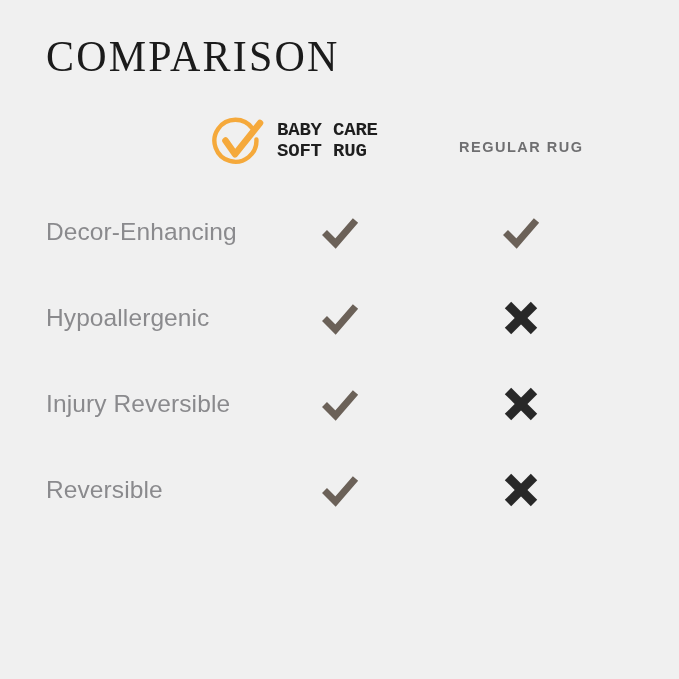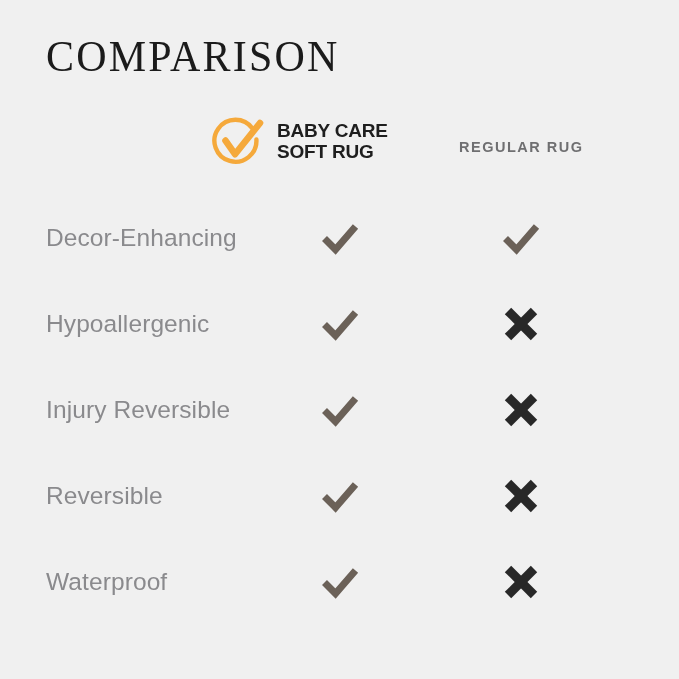--- a/index.html
+++ b/index.html
@@ -57,21 +57,21 @@
   }
 
   .brand-logo {
     width: 58px;
     height: 58px;
     flex: 0 0 auto;
     display: block;
   }
 
   .brand-name {
-    font-family: Liberation Sans, sans-serif;
+    font-family: Liberation Mono, monospace;
     font-size: 19px;
     font-weight: 700;
     color: #1e1e1e;
     line-height: 1.12;
     letter-spacing: -0.2px;
     white-space: nowrap;
   }
   .brand-name .l2 { display: block; }
 
   .regular-head {
@@ -83,21 +83,21 @@
     font-weight: 700;
     letter-spacing: 1.5px;
     color: #6f6f71;
     white-space: nowrap;
   }
 
   
   .rows {
     position: absolute;
     left: 0;
-    top: 212px;
+    top: 206px;
     width: 679px;
   }
 
   .row {
     position: relative;
     height: 86px;
   }
 
   .row-label {
     position: absolute;
@@ -214,31 +214,15 @@
         </div>
         <div class="cell cell-b">
           <svg viewBox="0 0 42 42" class="mark mark-cross">
             <g stroke="currentColor" stroke-width="9" stroke-linecap="butt">
               <line x1="8" y1="8" x2="34" y2="34"></line>
               <line x1="34" y1="8" x2="8" y2="34"></line>
             </g>
           </svg>
         </div>
       </div>
-      <div class="row">
-        <div class="row-label">Waterproof</div>
-        <div class="cell cell-a">
-          <svg viewBox="0 0 42 42" class="mark mark-check">
-            <path d="M5.5 21.5 L16.5 32.5 L36.5 9.5" fill="none" stroke="currentColor" stroke-width="7" stroke-linecap="butt" stroke-linejoin="miter"></path>
-          </svg>
-        </div>
-        <div class="cell cell-b">
-          <svg viewBox="0 0 42 42" class="mark mark-cross">
-            <g stroke="currentColor" stroke-width="9" stroke-linecap="butt">
-              <line x1="8" y1="8" x2="34" y2="34"></line>
-              <line x1="34" y1="8" x2="8" y2="34"></line>
-            </g>
-          </svg>
-        </div>
-      </div>
     </div>
 
 </div>
 
 </body></html>

